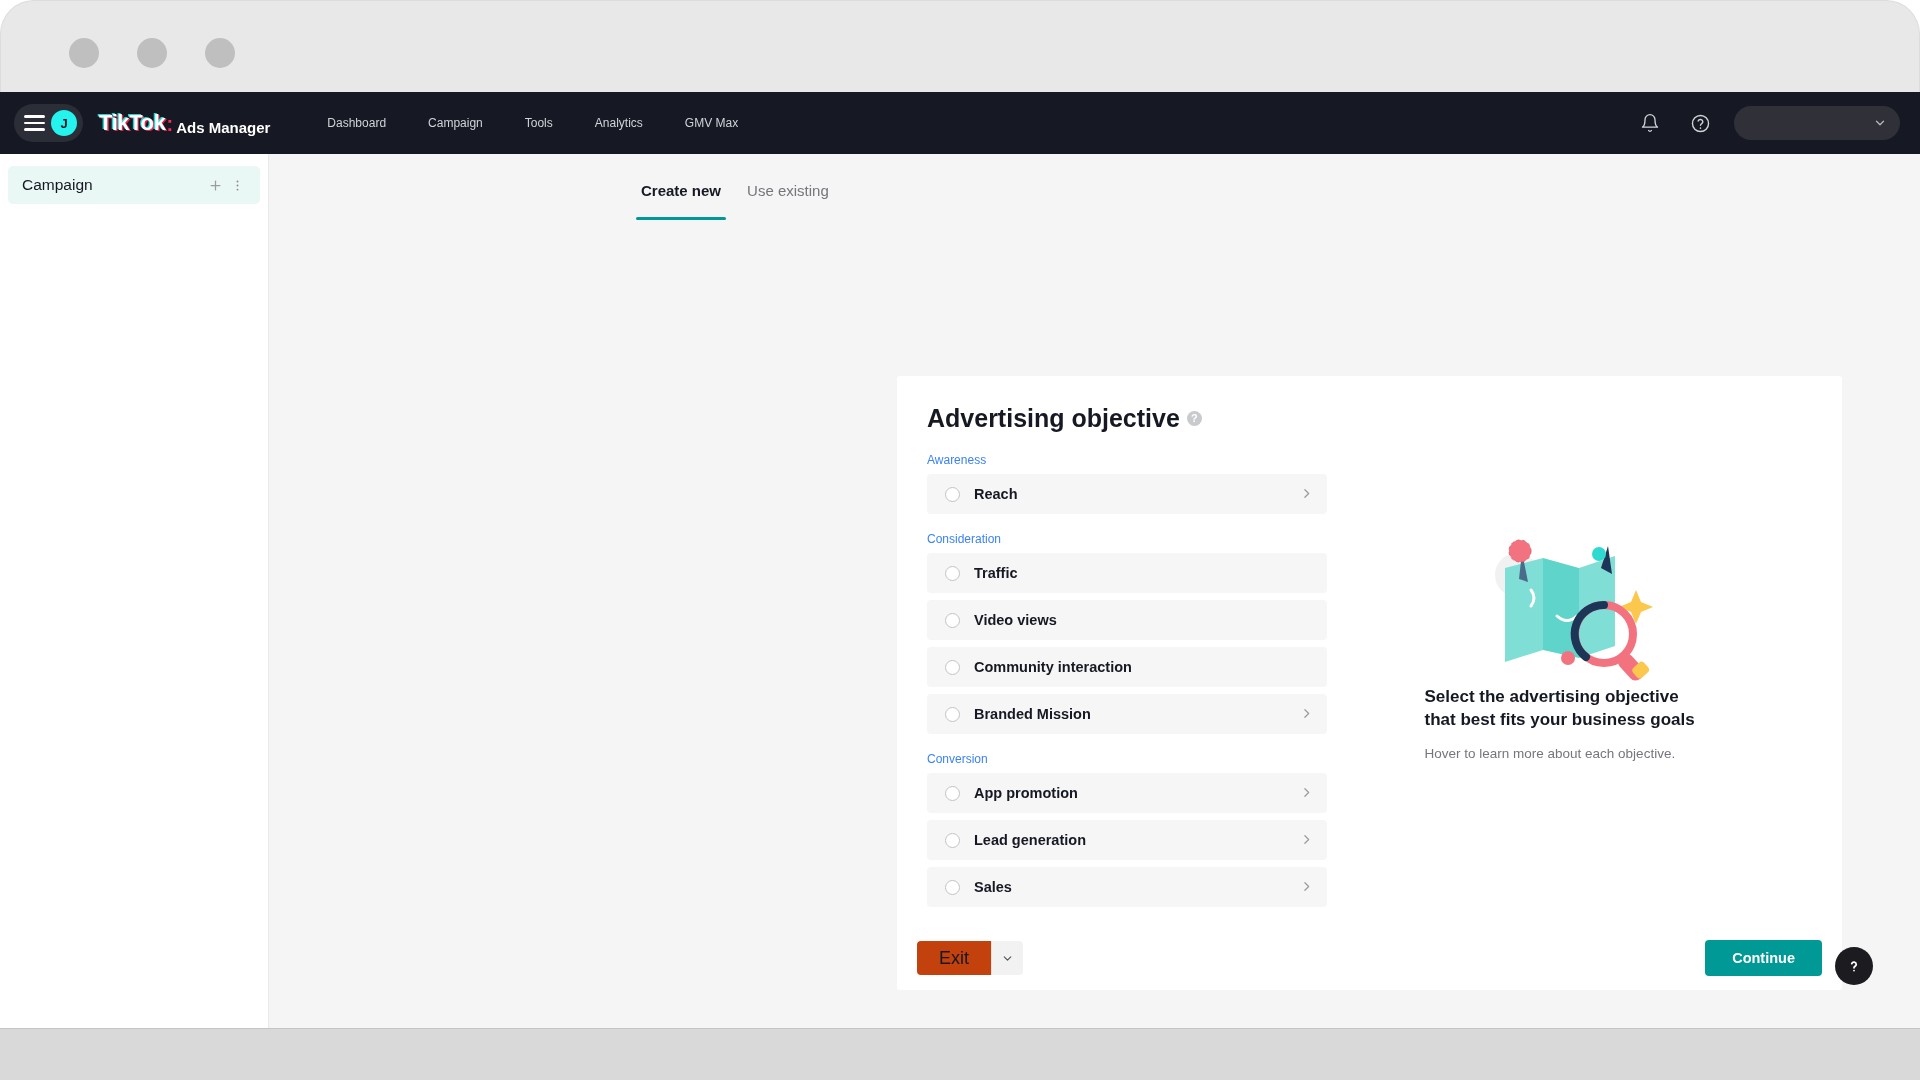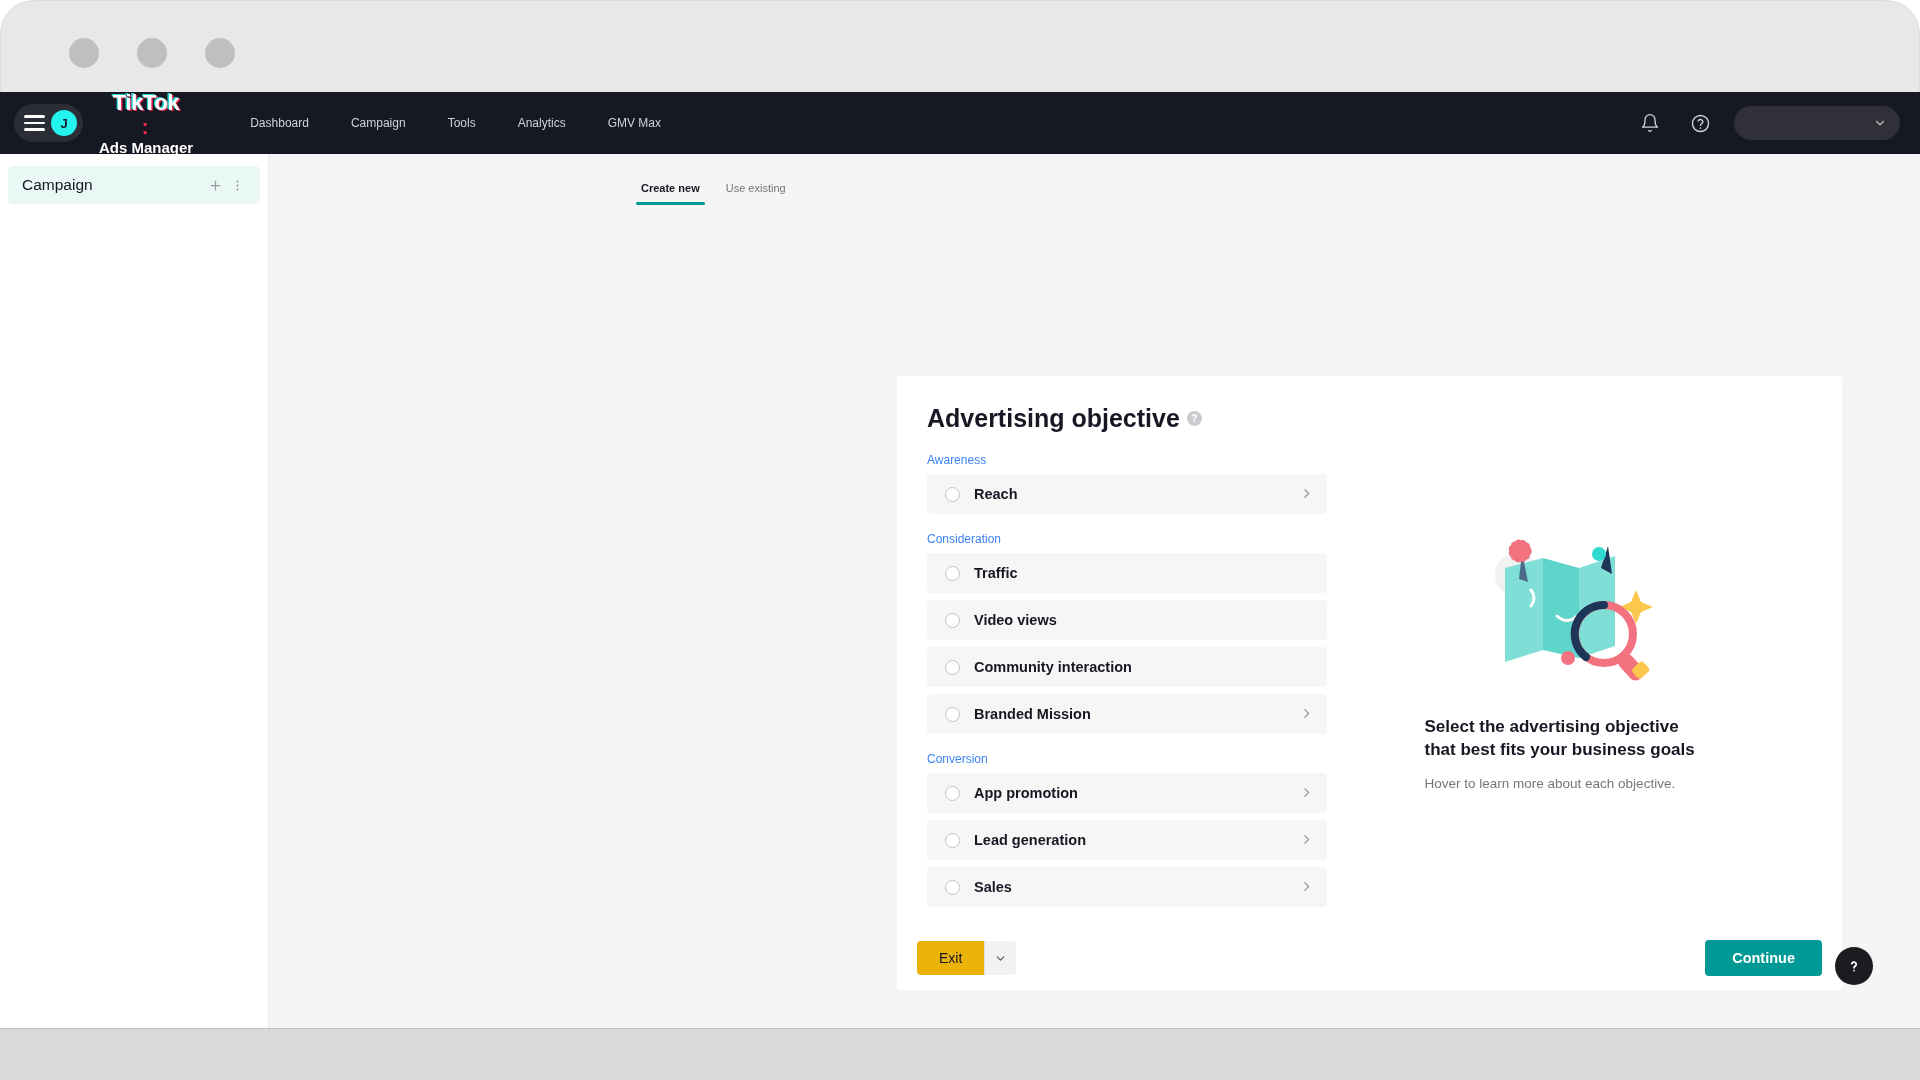--- a/index.html
+++ b/index.html
@@ -90,24 +90,23 @@
     color: #161823;
     font-size: 13px;
     font-weight: bold;
     display: flex;
     align-items: center;
     justify-content: center;
     letter-spacing: 0;
   }
   #brand {
     display: flex;
-    align-items: center;
+    align-items: flex-end;
     margin-left: 16px;
     white-space: nowrap;
-    flex-direction: column;
   }
   #brand-tiktok {
     font-size: 22px;
     font-weight: bold;
     color: #ffffff;
     letter-spacing: -0.4px;
     text-shadow: -1.4px -0.8px 0 rgba(37,244,238,0.85), 1.4px 0.8px 0 rgba(254,44,85,0.85);
   }
   #brand-sep {
     font-size: 20px;
@@ -211,23 +210,23 @@
     overflow: hidden;
     position: relative;
   }
 
   #tabs {
     display: flex;
     gap: 0px;
     padding: 28px 0 0 359px;
   }
   .tab {
-    font-size: 11px;
+    font-size: 15px;
     color: #75767c;
-    padding: 0 13px 11px 13px;
+    padding: 0 13px 21px 13px;
     cursor: pointer;
     position: relative;
   }
   .tab.active {
     color: #161823;
     font-weight: bold;
   }
   .tab.active::after {
     content: "";
     position: absolute;
@@ -321,21 +320,20 @@
     justify-content: flex-start;
     padding-top: 126px;
   }
   #illustration { width: 210px; height: 155px; }
   #right-headline {
     width: 290px;
     font-size: 17px;
     font-weight: bold;
     color: #161823;
     line-height: 1.38;
-    margin-top: 30px;
   }
   #right-sub {
     width: 290px;
     font-size: 13.5px;
     color: #75767c;
     margin-top: 14px;
   }
 
   #footer-bar {
     position: absolute;
@@ -350,23 +348,23 @@
     justify-content: space-between;
     padding: 0 20px;
   }
   #exit-split {
     display: flex;
     height: 34px;
     border-radius: 4px;
     overflow: hidden;
   }
   #exit-button {
-    background: #eab308;
+    background: #c2410c;
     color: #161823;
-    font-size: 14px;
+    font-size: 18px;
     padding: 0 22px;
     display: flex;
     align-items: center;
     cursor: pointer;
     border-right: 1px solid #e2e2e3;
   }
   #exit-caret {
     background: #f2f2f3;
     width: 31px;
     display: flex;

